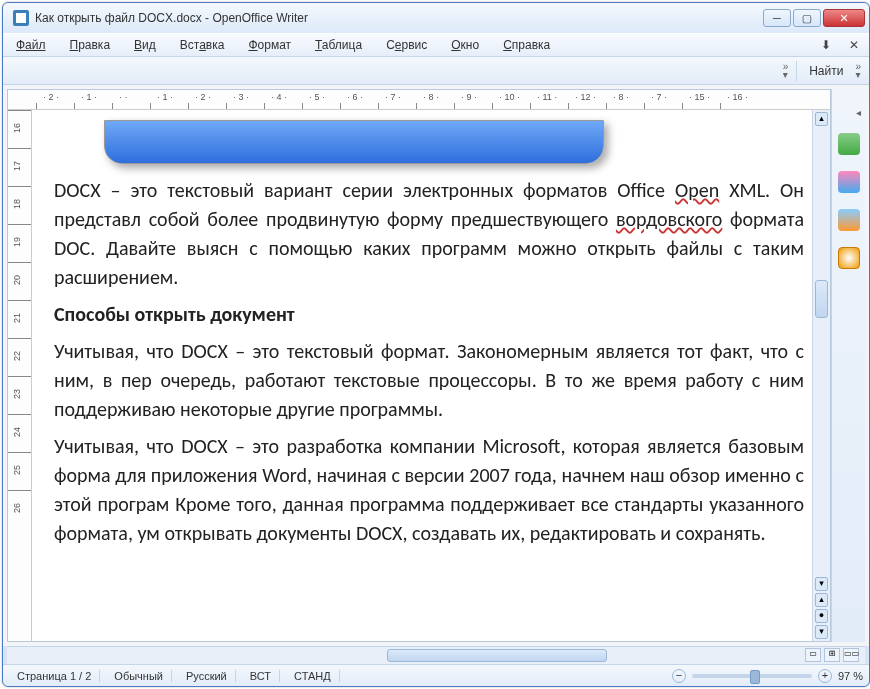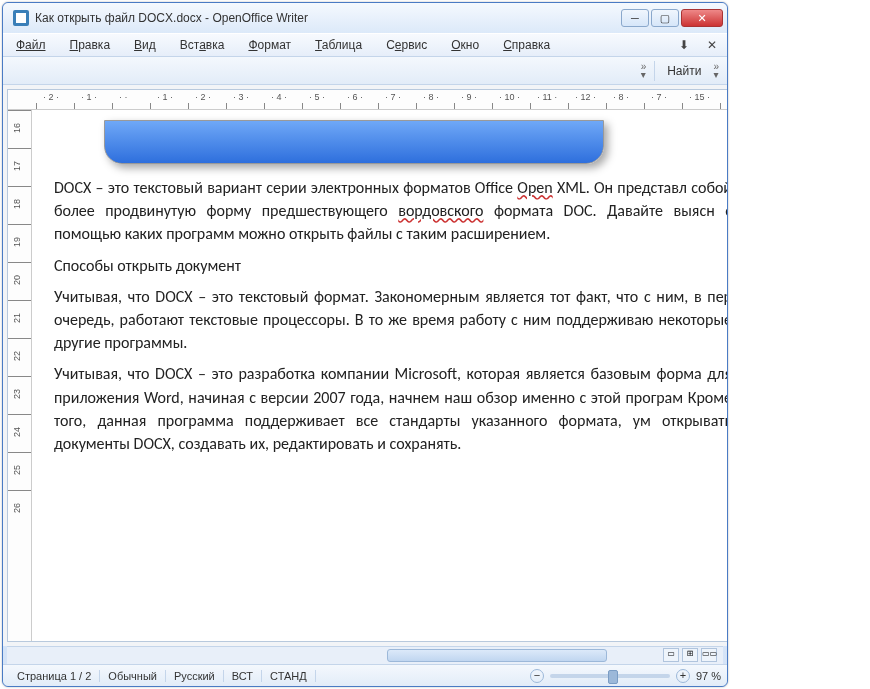--- a/index.html
+++ b/index.html
@@ -1,17 +1,17 @@
 <!DOCTYPE html>
 <html><head>
 <meta charset="utf-8">
 <style>
 * { box-sizing: border-box; margin: 0; padding: 0; }
 body { font-family: "Segoe UI", Tahoma, sans-serif; font-size: 12px; background: #fff; width: 870px; height: 689px; overflow: hidden; }
-.window { width: 726px; height: 685px; margin: 2px; border: 1px solid #4a7bc4; border-radius: 6px; background: linear-gradient(#e8f0fb, #d4e3f7); display: flex; flex-direction: column; box-shadow: 0 0 2px rgba(0,0,0,0.3); }
+.window { width: 868px; height: 685px; margin: 2px; border: 1px solid #4a7bc4; border-radius: 6px; background: linear-gradient(#e8f0fb, #d4e3f7); display: flex; flex-direction: column; box-shadow: 0 0 2px rgba(0,0,0,0.3); }
 .titlebar { height: 30px; display: flex; align-items: center; padding: 0 4px; background: linear-gradient(#f5f9fe, #dce9f9); border-radius: 6px 6px 0 0; }
 .titlebar .icon { width: 16px; height: 16px; background: #3a7fb8; margin: 0 6px; border-radius: 2px; position: relative; }
 .titlebar .icon::after { content: ""; position: absolute; inset: 3px; background: #fff; }
 .title { flex: 1; font-size: 12px; color: #333; }
 .winbtns { display: flex; gap: 2px; }
 .winbtn { width: 28px; height: 18px; border: 1px solid #8aa8cc; border-radius: 3px; background: linear-gradient(#f0f6fd, #d6e6f9); display: flex; align-items: center; justify-content: center; font-size: 11px; color: #333; cursor: pointer; }
 .winbtn.close { width: 42px; background: linear-gradient(#e88, #c33); color: #fff; border-color: #a33; }
 .menubar { height: 24px; background: linear-gradient(#f7fafe, #e6eef9); border-top: 1px solid #fff; border-bottom: 1px solid #c4d5ea; display: flex; align-items: center; padding: 0 6px; gap: 10px; }
 .menuitem { padding: 3px 7px; color: #333; cursor: pointer; }
 .menuitem u { text-decoration: underline; }
@@ -23,39 +23,39 @@
 .tb-find { color: #333; padding: 0 4px; }
 .workspace { flex: 1; display: flex; background: #f2f4f7; overflow: hidden; }
 .editarea { flex: 1; display: flex; flex-direction: column; border: 1px solid #b8c9dd; margin: 4px 0 4px 4px; background: #fff; }
 .hruler { height: 20px; background: #fdfdfd; border-bottom: 1px solid #ccc; display: flex; align-items: flex-end; font-size: 9px; color: #555; padding-left: 28px; position: relative; white-space: nowrap; overflow: hidden; }
 .hruler .tick { display: inline-block; width: 38px; border-left: 1px solid #888; height: 6px; position: relative; }
 .hruler .tick span { position: absolute; top: -11px; left: 6px; }
 .docwrap { flex: 1; display: flex; overflow: hidden; }
 .vruler { width: 24px; background: #fdfdfd; border-right: 1px solid #ccc; font-size: 9px; color: #555; position: relative; }
 .vruler .vtick { position: absolute; left: 0; right: 0; height: 38px; border-top: 1px solid #888; }
 .vruler .vtick span { position: absolute; left: 4px; top: 12px; transform: rotate(-90deg); }
-.page { flex: 1; background: #fff; padding: 10px 8px 10px 22px; overflow: hidden; position: relative; font-family: Calibri, Arial, sans-serif; font-size: 16px; color: #222; line-height: 1.45; }
+.page { flex: 1; background: #fff; padding: 10px 8px 10px 22px; overflow: hidden; position: relative; font-family: Calibri, Arial, sans-serif; font-size: 20px; color: #222; line-height: 1.45; }
 .blueimg { width: 500px; height: 44px; margin: 0 auto 12px 50px; border: 1px solid #999; background: linear-gradient(#6fa8f7, #2e6fdd); border-radius: 0 0 18px 18px; box-shadow: 4px 4px 8px rgba(0,0,0,0.35); }
 .page p { margin: 8px 0; text-align: justify; }
-.page .bold { font-weight: normal; }
+.page .bold { font-weight: bold; }
 .redwave { text-decoration: underline wavy #c33; }
 .vscroll { width: 18px; background: #e8eff9; border-left: 1px solid #c4d5ea; position: relative; }
 .vscroll .thumb { position: absolute; left: 2px; right: 2px; top: 170px; height: 38px; background: linear-gradient(#dce9f9, #c0d6f0); border: 1px solid #9cb8d9; border-radius: 3px; }
 .vscroll .navbtn { position: absolute; left: 2px; right: 2px; height: 14px; background: #dce9f9; border: 1px solid #9cb8d9; border-radius: 2px; font-size: 9px; text-align: center; }
 .sidebar { width: 34px; background: linear-gradient(#f0f5fc, #e2ecf8); border-left: 1px solid #c4d5ea; display: flex; flex-direction: column; align-items: center; padding-top: 20px; gap: 16px; margin: 4px 4px 4px 0; }
 .sidebar .sb { width: 22px; height: 22px; border-radius: 4px; cursor: pointer; }
 .sb1 { background: linear-gradient(#8c8, #4a4); }
 .sb2 { background: linear-gradient(#f8b, #4ae); }
 .sb3 { background: linear-gradient(#8cf, #f93); }
 .sb4 { background: radial-gradient(#fff, #e90); border: 1px solid #c70; }
 .hscroll { height: 18px; background: #e8eff9; border-top: 1px solid #c4d5ea; position: relative; margin: 0 4px; }
 .hscroll .hthumb { position: absolute; top: 2px; bottom: 2px; left: 380px; width: 220px; background: linear-gradient(#dce9f9, #c0d6f0); border: 1px solid #9cb8d9; border-radius: 3px; }
 .hscroll .viewbtns { position: absolute; right: 6px; top: 1px; display: flex; gap: 3px; }
 .hscroll .vb { width: 16px; height: 14px; border: 1px solid #b0c4dd; background: #eef4fb; font-size: 8px; text-align: center; }
-.statusbar { height: 22px; background: linear-gradient(#f4f8fd, #e2ecf8); border-top: 1px solid #c4d5ea; display: flex; align-items: center; font-size: 11px; color: #333; padding: 0 6px; gap: 0; border-radius: 0 0 6px 6px; }
+.statusbar { height: 22px; background: linear-gradient(#f4f8fd, #e2ecf8); border-top: 1px solid #c4d5ea; display: flex; align-items: center; font-size: 11px; color: #333; padding: 0 6px; gap: 6px; border-radius: 0 0 6px 6px; }
 .statusbar .cell { padding: 0 8px; border-right: 1px solid #c4d5ea; }
 .statusbar .flex { flex: 1; }
 .zoom { display: flex; align-items: center; gap: 6px; }
 .zslider { width: 120px; height: 4px; background: #c4d5ea; border-radius: 2px; position: relative; }
 .zslider::after { content: ""; position: absolute; left: 48%; top: -4px; width: 8px; height: 12px; background: #9cb8d9; border: 1px solid #7a9cc4; border-radius: 2px; }
 .zbtn { width: 14px; height: 14px; border: 1px solid #9cb8d9; border-radius: 8px; text-align: center; line-height: 11px; font-size: 11px; cursor: pointer; }
 </style>
 </head>
 <body>
 

